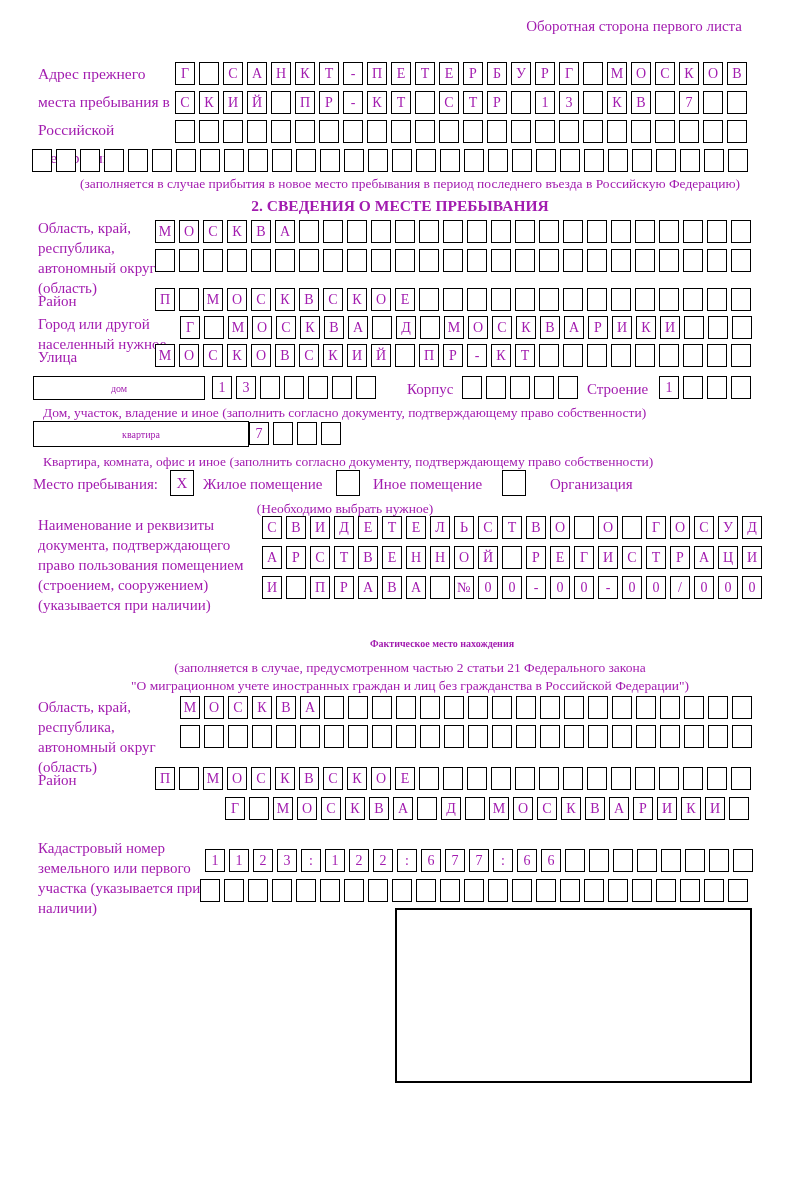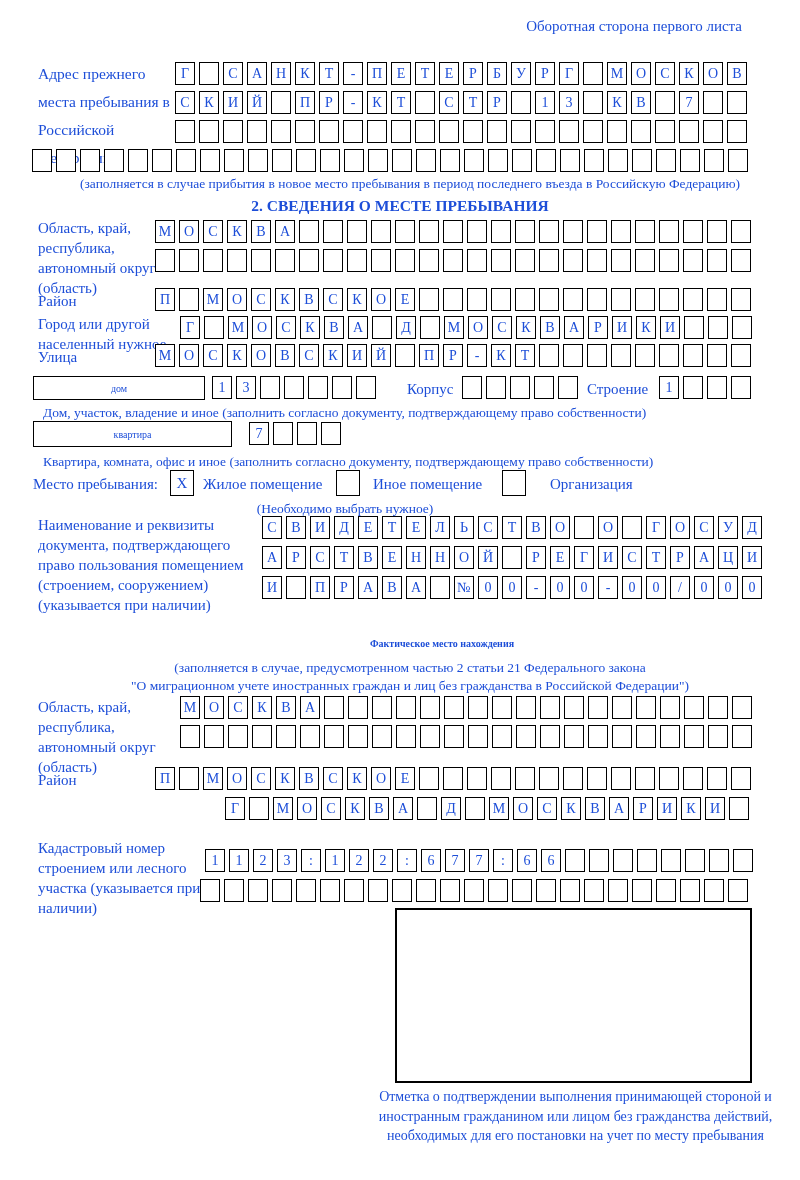--- a/index.html
+++ b/index.html
@@ -1,18 +1,18 @@
 <!DOCTYPE html>
 <html><head>
 <meta charset="utf-8">
 <style>
   html,body{margin:0;padding:0;background:#fff;}
   .page{
     position:relative;width:800px;height:1180px;background:#fff;
-    font-family:"Liberation Serif","DejaVu Serif",serif;color:#1d4ed8;overflow:hidden;
+    font-family:"Liberation Serif","DejaVu Serif",serif;color:#a21caf;overflow:hidden;
   }
   .abs{position:absolute;}
   .lbl{font-size:15px;line-height:20px;}
   .cap{font-size:13.5px;line-height:17px;margin-left:10px;}
   .center{left:0;width:800px;text-align:center;}
   .bold{font-weight:bold;}
   .boxrow{display:flex;}
   .cell{
     display:inline-flex;align-items:center;justify-content:center;
     width:20px;height:23px;box-sizing:border-box;border:1.5px solid #000;
@@ -309,21 +309,21 @@
     </div>
   <div class="abs lbl" style="left:587px;top:379px;">Строение</div>
   <div class="abs boxrow" style="left:659px;top:376px;">
       <span class="cell">1</span>
       <span class="cell"></span>
       <span class="cell"></span>
       <span class="cell"></span>
     </div>
   <div class="abs cap" style="left:33px;top:404px;">Дом, участок, владение и иное (заполнить согласно документу, подтверждающему право собственности)</div>
 
-  <div class="abs namedbox" style="left:33px;top:421px;width:199px;height:26px;">квартира</div>
+  <div class="abs namedbox" style="left:33px;top:421px;width:216px;height:26px;">квартира</div>
   <div class="abs boxrow" style="left:249px;top:422px;">
       <span class="cell">7</span>
       <span class="cell"></span>
       <span class="cell"></span>
       <span class="cell"></span>
     </div>
   <div class="abs cap" style="left:33px;top:453px;">Квартира, комната, офис и иное (заполнить согласно документу, подтверждающему право собственности)</div>
 
   <div class="abs lbl" style="left:33px;top:474px;">Место пребывания:</div>
   <div class="abs cell bigcell" style="left:170px;top:470px;">X</div>
@@ -510,21 +510,21 @@
       <span class="cell">К</span>
       <span class="cell">В</span>
       <span class="cell">А</span>
       <span class="cell">Р</span>
       <span class="cell">И</span>
       <span class="cell">К</span>
       <span class="cell">И</span>
       <span class="cell"></span>
     </div>
 
-  <div class="abs lbl" style="left:38px;top:838px;width:180px;">Кадастровый номер строением или лесного участка (указывается при наличии)</div>
+  <div class="abs lbl" style="left:38px;top:838px;width:180px;">Кадастровый номер земельного или первого участка (указывается при наличии)</div>
   <div class="abs boxrow" style="left:205px;top:849px;">
       <span class="cell">1</span>
       <span class="cell">1</span>
       <span class="cell">2</span>
       <span class="cell">3</span>
       <span class="cell">:</span>
       <span class="cell">1</span>
       <span class="cell">2</span>
       <span class="cell">2</span>
       <span class="cell">:</span>
@@ -563,15 +563,14 @@
       <span class="cell"></span>
       <span class="cell"></span>
       <span class="cell"></span>
       <span class="cell"></span>
       <span class="cell"></span>
       <span class="cell"></span>
       <span class="cell"></span>
     </div>
 
   <div class="abs stamp" style="left:395px;top:908px;width:357px;height:175px;"></div>
-  <div class="abs" style="left:353px;top:1087px;width:445px;text-align:center;font-size:14px;line-height:19.5px;">Отметка о подтверждении выполнения принимающей стороной и иностранным гражданином или лицом без гражданства действий, необходимых для его постановки на учет по месту пребывания</div>
 
 </div>
 
 </body></html>

